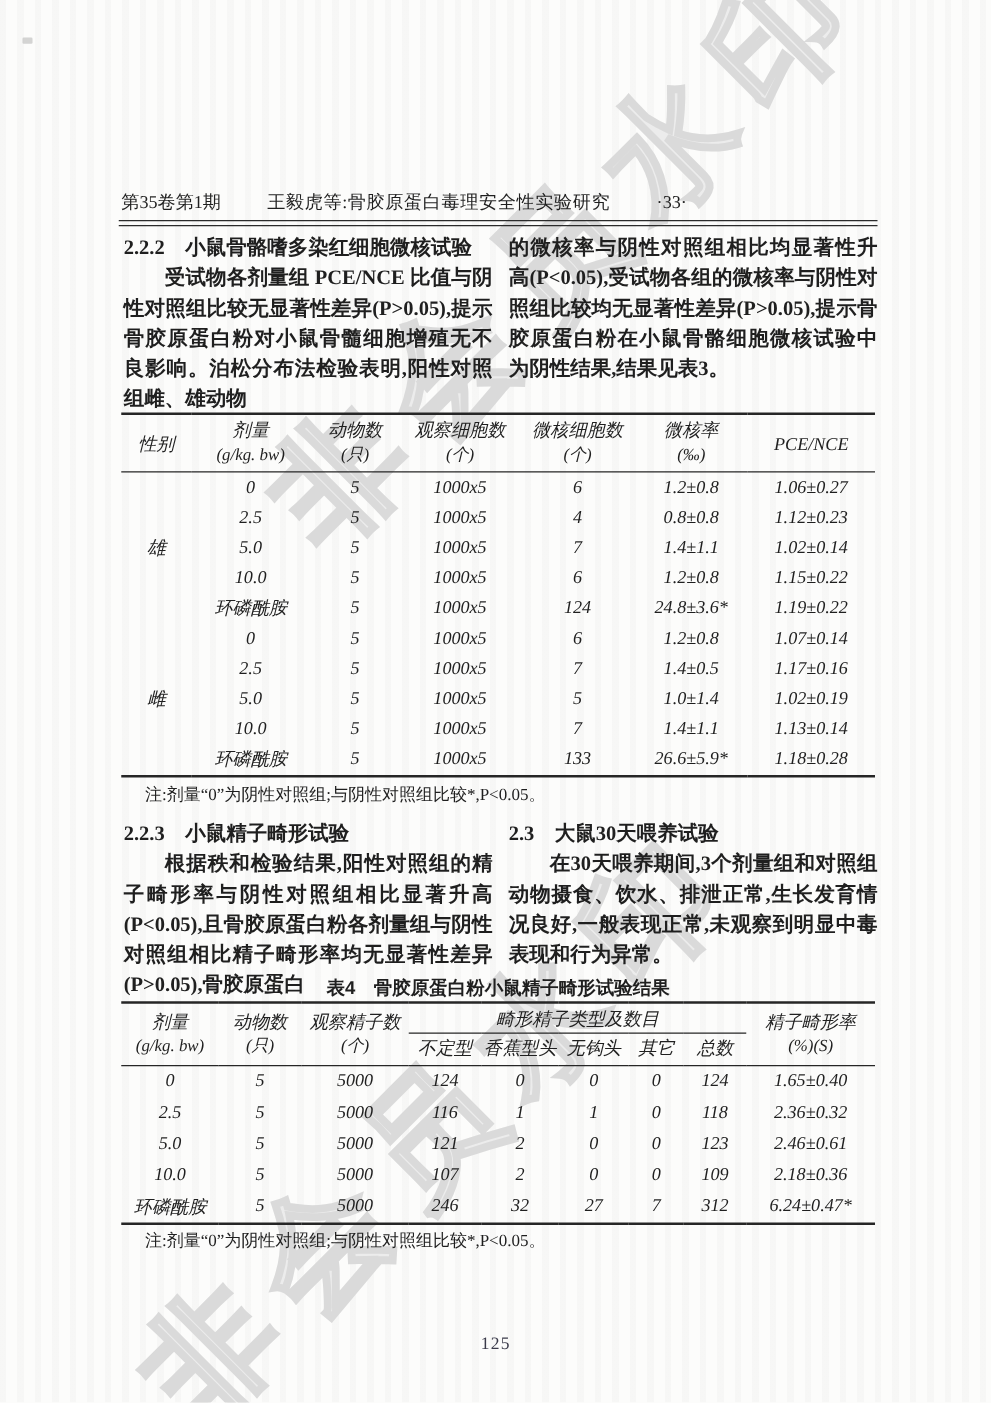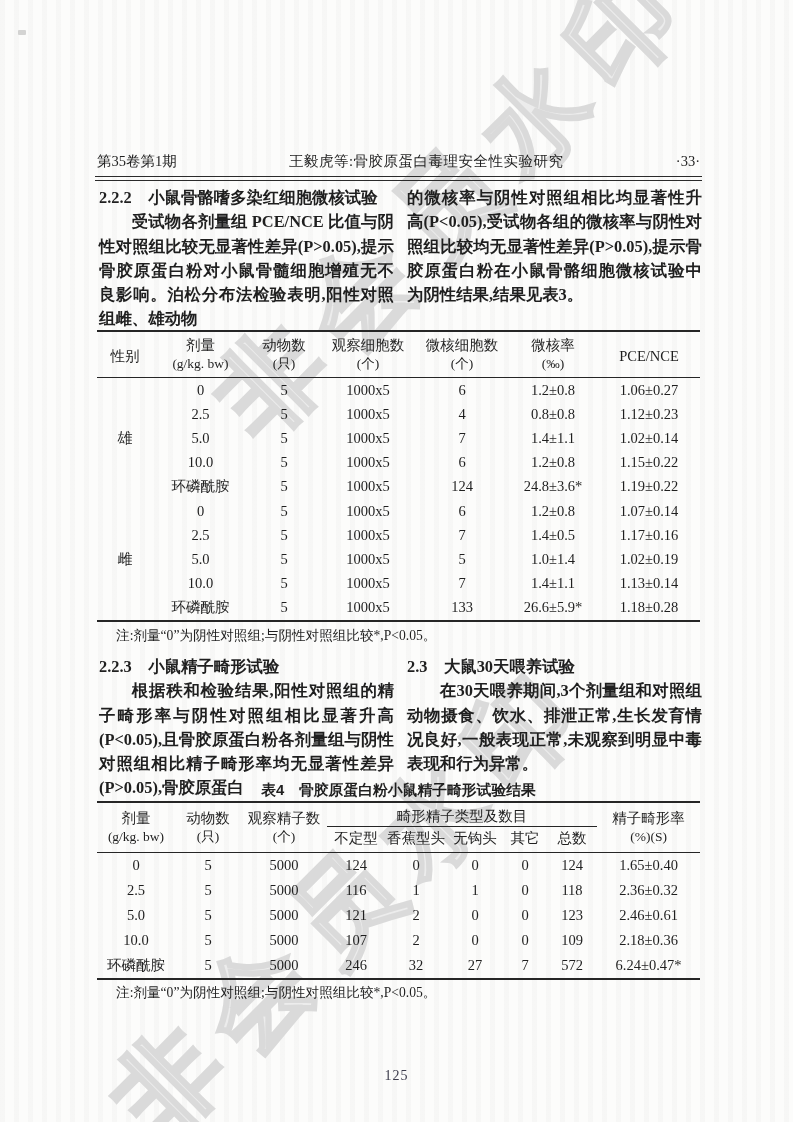--- a/index.html
+++ b/index.html
@@ -20,22 +20,23 @@
     position:absolute;z-index:0;white-space:nowrap;pointer-events:none;
     font-family:"Liberation Sans","DejaVu Sans",sans-serif;font-weight:bold;
     font-size:104px;letter-spacing:20px;
     color:#ececec;-webkit-text-stroke:3px #dadada;
   }
   .wm-top{left:455px;top:200px;transform:translate(-50%,-50%) rotate(-45deg);}
   .wm-bottom{left:352px;top:902px;transform:translate(-50%,-50%) rotate(-45deg);}
   
   .running-head{
     position:absolute;left:97px;top:152px;width:603px;
-    display:flex;justify-content:space-between;align-items:baseline;
+    display:flex;justify-content:flex-start;align-items:baseline;
     font-size:14.5px;
+    gap:37px;
   }
   .rh-title{letter-spacing:0.5px;}
   .double-rule{
     position:absolute;left:95px;top:176px;width:607px;height:3px;
     border-top:1.6px solid #2b2b2b;border-bottom:1.6px solid #2b2b2b;
   }
   
   .cols{
     position:absolute;left:99px;width:603px;
     display:flex;gap:13px;
@@ -53,20 +54,21 @@
   .note{
     position:absolute;left:97px;width:603px;
     font-size:13.6px;text-indent:1.4em;
   }
   
   table.tbl{
     position:absolute;left:97px;width:603px;table-layout:fixed;
     border-collapse:collapse;border-spacing:0;
     border-top:2.2px solid #262626;border-bottom:2.2px solid #262626;
     font-size:14.5px;
+    font-style:italic;
   }
   .tbl th,.tbl td{padding:0;text-align:center;font-weight:normal;vertical-align:middle;}
   .tbl thead .hm{font-size:14.5px;line-height:19px;padding-top:4px;}
   .tbl thead .hs{font-size:13.5px;line-height:18px;padding-bottom:4px;}
   .tbl thead th.hb{border-bottom:1.4px solid #262626;}
   .tbl thead th.gb{border-bottom:1.1px solid #262626;}
   .t3 tbody td{height:24.2px;}
   .t4 tbody td{height:25px;}
   .t4 thead tr.sub th{font-size:14.5px;padding:2px 0 4px;}
   td.sex{font-size:15px;}
@@ -331,21 +333,21 @@
         <td>2.18±0.36</td>
       </tr>
       <tr>
         <td>环磷酰胺</td>
         <td>5</td>
         <td>5000</td>
         <td>246</td>
         <td>32</td>
         <td>27</td>
         <td>7</td>
-        <td>572</td>
+        <td>312</td>
         <td>6.24±0.47*</td>
       </tr>
     </tbody>
   </table>
   <div class="note" style="top:984px">注:剂量“0”为阴性对照组;与阴性对照组比较*,P&lt;0.05。</div>
 
   <div class="page-num">125</div>
 </div>
 
 </body></html>

